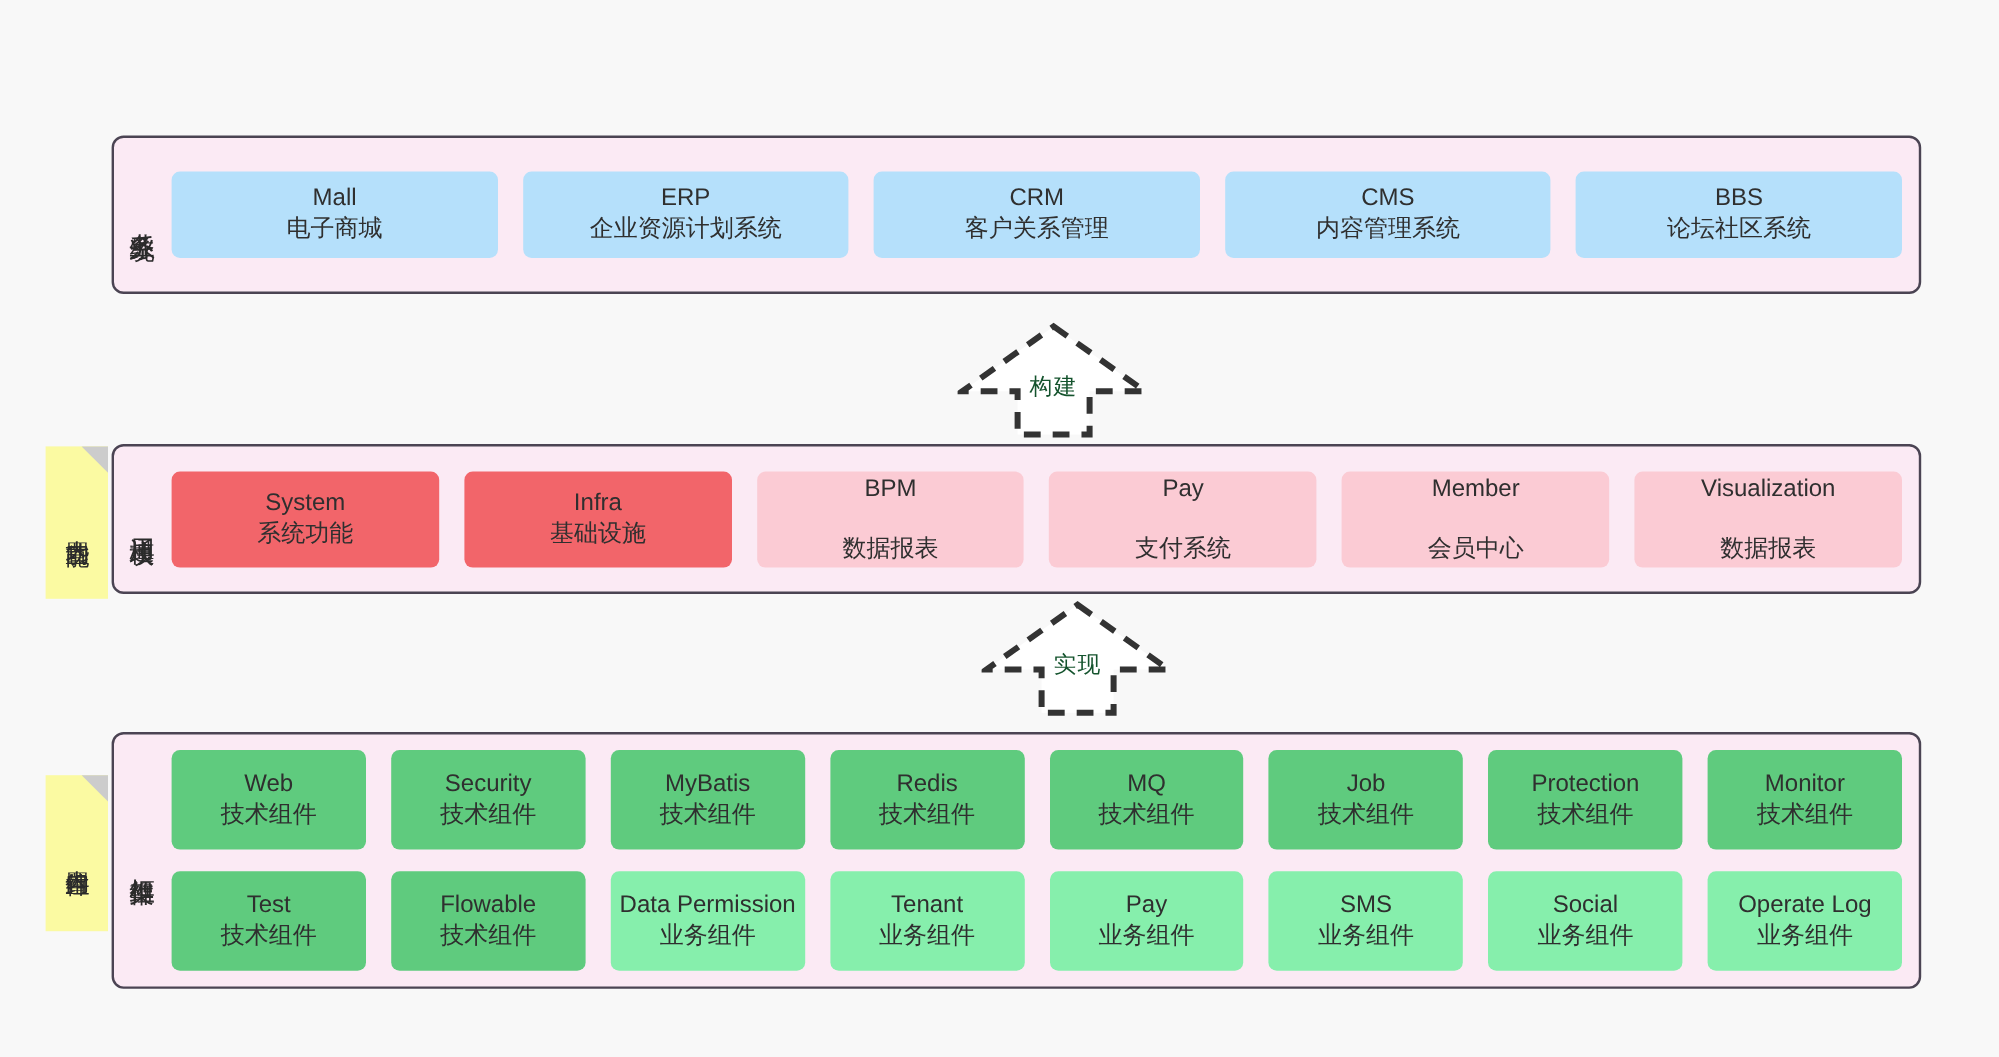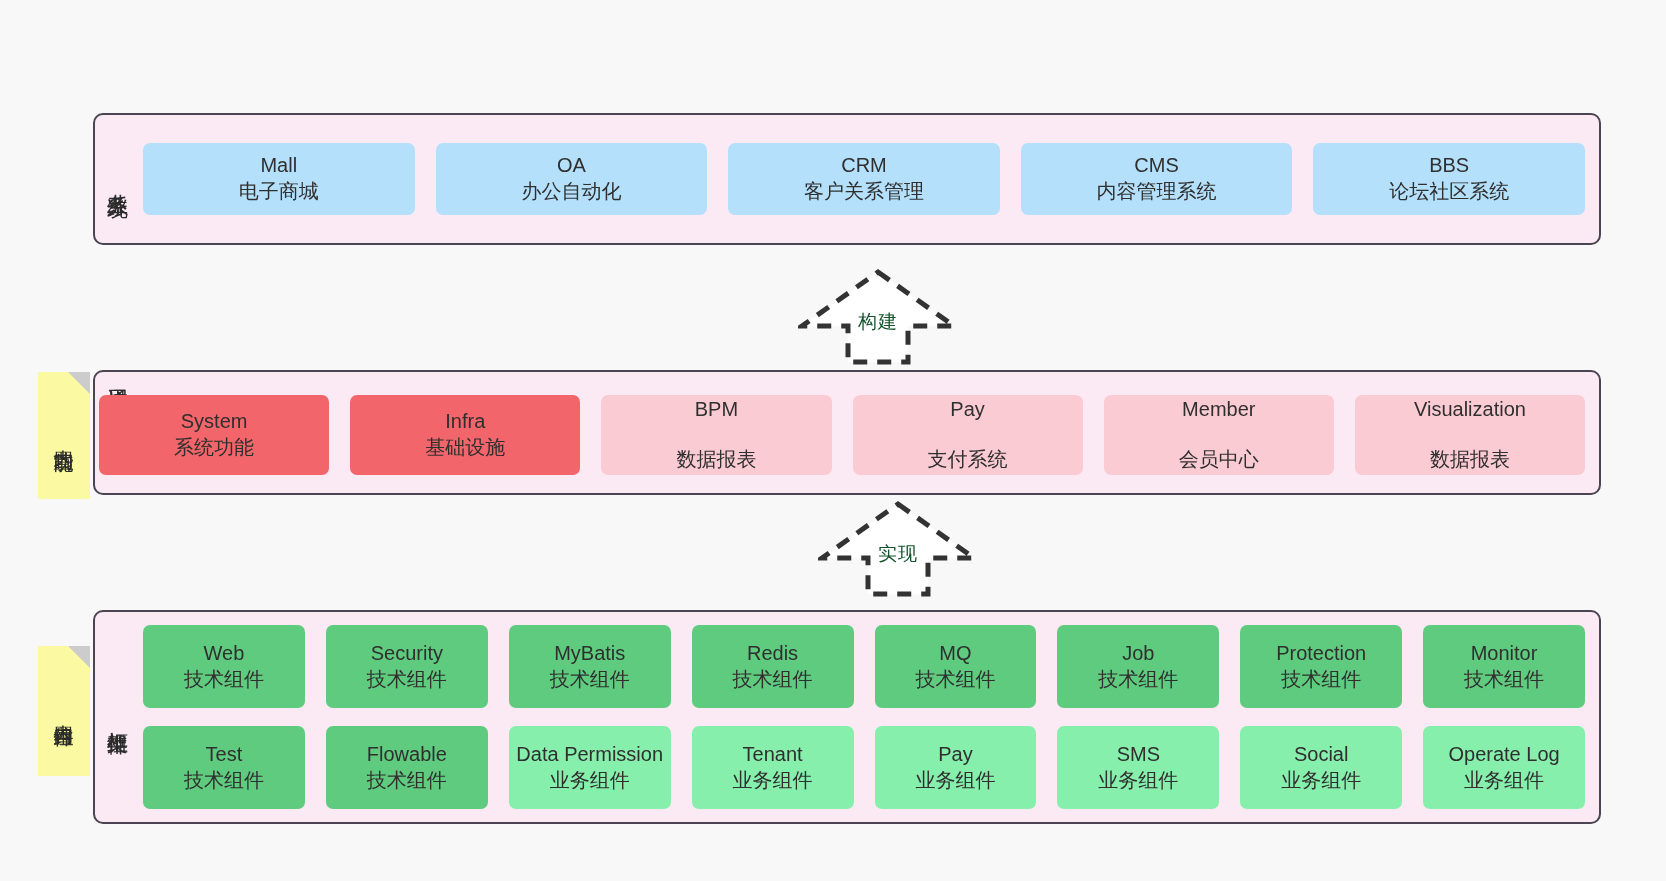--- a/index.html
+++ b/index.html
@@ -84,21 +84,21 @@
   .c-blue      { background: #b5e0fb; }
   .c-red       { background: #f2656a; }
   .c-pink      { background: #fbcbd4; gap: 24px; }
   .c-green     { background: #5fcb7e; }
   .c-lightgrn  { background: #86efac; }
 
   
   #layer-business  { left: 93px;  top: 113px; width: 1508px; height: 132px; }
   #layer-business .card { height: 72px; }
 
-  #layer-common    { left: 93px;  top: 370px; width: 1508px; height: 125px; flex-direction: column; }
+  #layer-common    { left: 93px;  top: 370px; width: 1508px; height: 125px; }
   #layer-common .card { height: 80px; }
 
   #layer-framework { left: 93px;  top: 610px; width: 1508px; height: 214px; align-items: center; }
   #layer-framework .card { height: 83px; }
 
   
   .note {
     position: absolute;
     width: 52px;
     background: #fbfaa2;
@@ -153,22 +153,22 @@
 
   <div class="layer" id="layer-business">
     <div class="layer-label">业务系统</div>
     <div class="layer-body">
       <div class="row">
         <div class="card c-blue">
           <span class="t-en">Mall</span>
           <span class="t-cn">电子商城</span>
         </div>
         <div class="card c-blue">
-          <span class="t-en">OA</span>
-          <span class="t-cn">办公自动化</span>
+          <span class="t-en">ERP</span>
+          <span class="t-cn">企业资源计划系统</span>
         </div>
         <div class="card c-blue">
           <span class="t-en">CRM</span>
           <span class="t-cn">客户关系管理</span>
         </div>
         <div class="card c-blue">
           <span class="t-en">CMS</span>
           <span class="t-cn">内容管理系统</span>
         </div>
         <div class="card c-blue">

